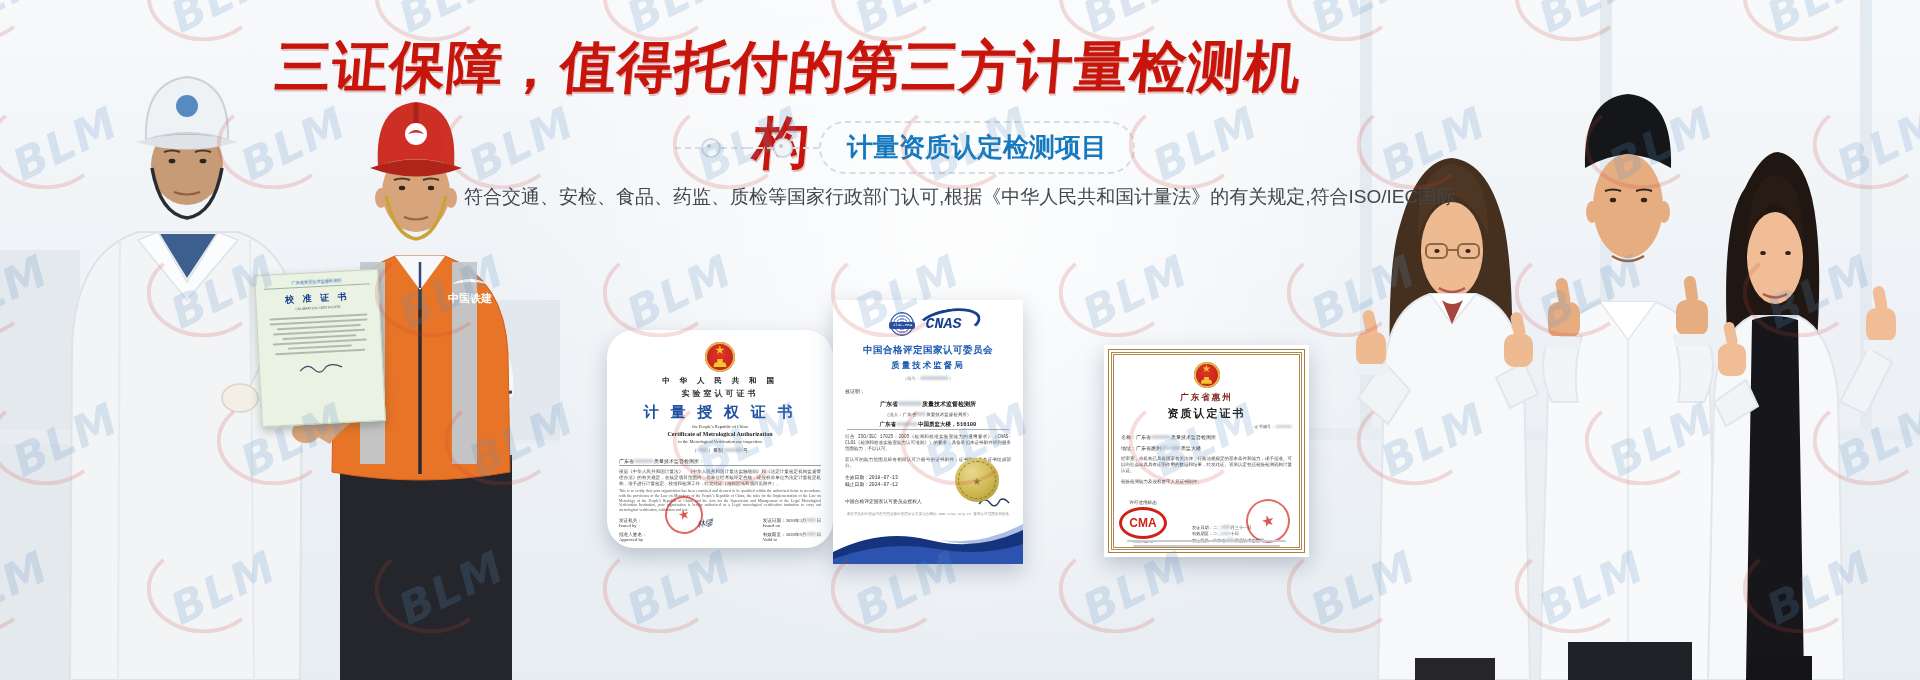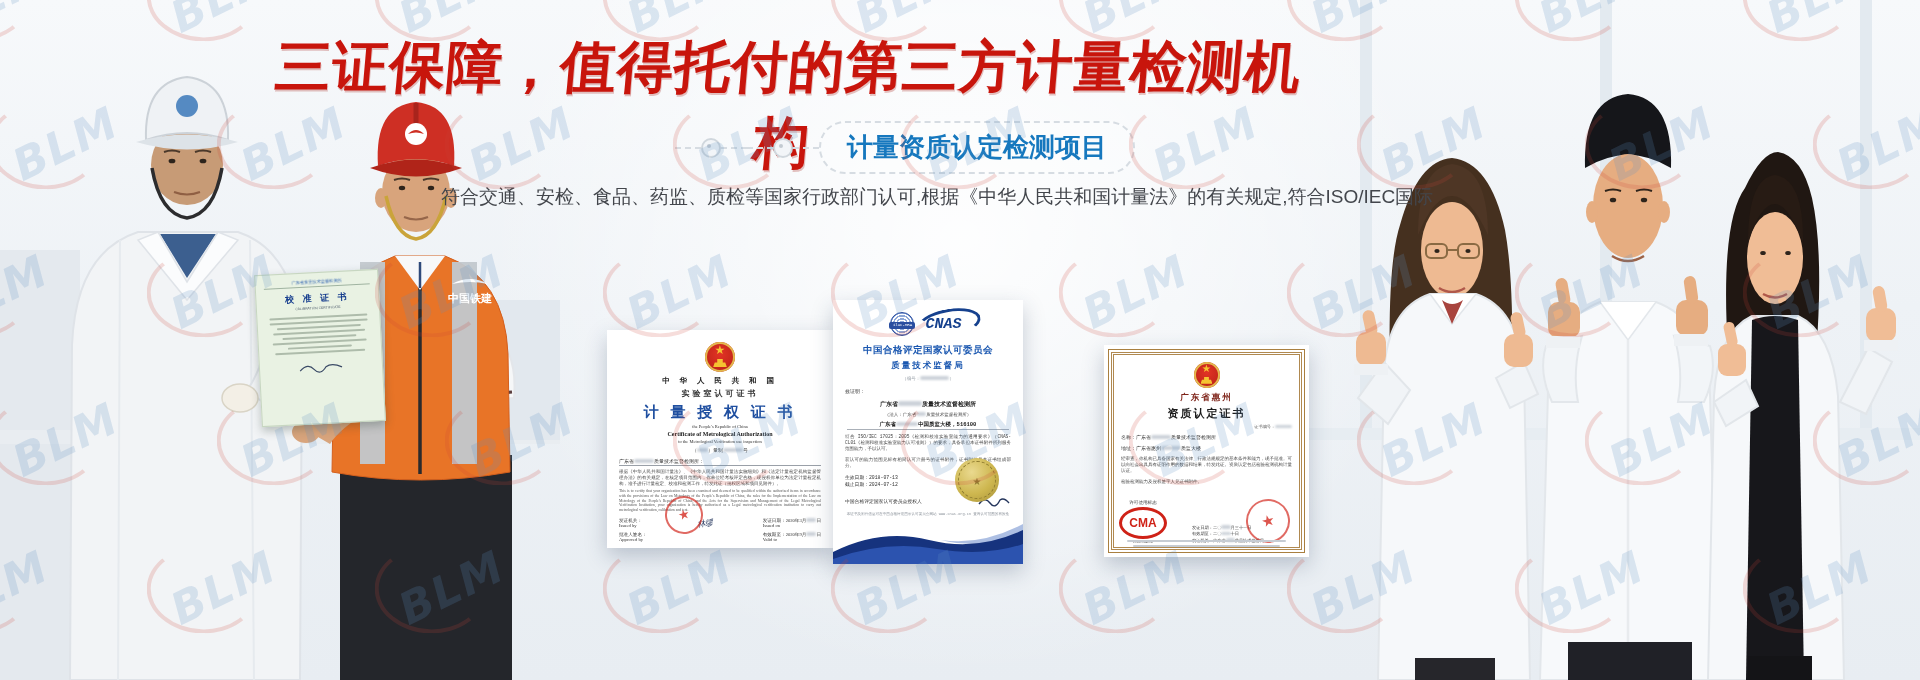--- a/index.html
+++ b/index.html
@@ -15,21 +15,21 @@
       font-size:56px;font-weight:900;color:#c8150c;letter-spacing:1px;
       transform:skewX(-5deg);text-shadow:1px 2px 0 rgba(160,20,10,.25);}
   .badges{position:absolute;left:400px;top:121px;width:1010px;display:flex;align-items:center;justify-content:center;}
   .badge{border:2px dashed #d6dce2;border-radius:26px;padding:7px 26px;font-size:26px;font-weight:bold;white-space:nowrap;background:rgba(255,255,255,.25);}
   .badge.blue{color:#1678be;}
   .badge.red{color:#d2231a;}
   .conn{display:flex;align-items:center;}
   .conn .dash{width:26px;border-top:2px dashed #d6dce2;}
   .conn .node{width:16px;height:16px;border:2px solid #d0d7dd;border-radius:50%;background:#f2f5f8;position:relative;}
   .conn .node::after{content:"";position:absolute;left:4px;top:4px;width:4px;height:4px;border-radius:50%;background:#c3cad1;}
-  .intro{position:absolute;left:397px;top:181px;width:1080px;text-align:center;
+  .intro{position:absolute;left:420px;top:181px;width:1080px;text-align:center;
          font-size:19px;line-height:31px;color:#43464c;}
   
   .wm-layer{position:absolute;inset:0;z-index:9;pointer-events:none;overflow:hidden;}
   .wm{position:absolute;font-family:"DejaVu Sans",sans-serif;font-style:italic;font-weight:900;
       font-size:44px;color:rgba(96,146,196,.20);transform:rotate(-26deg);letter-spacing:2px;}
   .wm::before{content:"";position:absolute;left:-20px;top:-26px;width:104px;height:80px;
       border:4px solid rgba(205,70,55,.18);border-radius:50%;
       border-top-color:transparent;border-right-color:transparent;transform:rotate(28deg);}
   
   .cert{position:absolute;background:#fff;box-shadow:0 8px 20px rgba(40,60,90,.25);z-index:4;}
@@ -41,21 +41,21 @@
   .emblem::after{content:"";position:absolute;bottom:16%;left:27%;width:46%;height:28%;background:#f5c431;
       clip-path:polygon(0 100%,100% 100%,88% 45%,70% 45%,70% 0,30% 0,30% 45%,12% 45%);}
   .rd{display:inline-block;height:.8em;background:#ccd2d9;border-radius:2px;filter:blur(1.2px);vertical-align:baseline;}
   .rd-s{width:2.2em;}.rd-m{width:4em;}.rd-l{width:6.5em;}
   .mbar{height:2px;background:#c6ccd3;border-radius:1px;margin:3px auto;}
   .redseal{position:absolute;border:2.5px solid rgba(210,35,25,.75);border-radius:50%;
       display:flex;align-items:center;justify-content:center;transform:rotate(-14deg);opacity:.9;}
   .redseal::before{content:"★";color:rgba(210,35,25,.85);}
   
   .certA{left:607px;top:330px;width:226px;height:218px;padding:8px 12px;box-sizing:border-box;text-align:center;
-         font-family:"Liberation Serif",serif;color:#222;}
+         font-family:"Liberation Serif",serif;color:#222;border-radius:27px;}
   .certA .country{font-size:7.5px;letter-spacing:4px;font-weight:bold;margin-top:4px;}
   .certA .issuer{font-size:8px;letter-spacing:3px;font-weight:bold;margin-top:2px;color:#333;}
   .certA .title{font-size:15px;font-weight:bold;letter-spacing:4px;color:#1f4fa0;margin-top:4px;}
   .certA .en1,.certA .en3{font-size:4.5px;color:#333;margin-top:2px;}
   .certA .en2{font-size:6px;font-weight:bold;margin-top:2px;}
   .certA .numline{font-size:5px;margin-top:3px;color:#444;}
   .certA .recipient{font-size:5px;text-align:left;margin-top:5px;border-bottom:.5px solid #9aa0a8;padding-bottom:1px;color:#333;}
   .certA .body-cn{font-size:4.5px;line-height:6px;text-align:justify;margin-top:3px;color:#444;}
   .certA .body-en{font-size:3.8px;line-height:4.8px;text-align:justify;margin-top:2px;color:#555;}
   .certA .bottom{position:absolute;left:12px;right:12px;bottom:6px;display:flex;justify-content:space-between;

